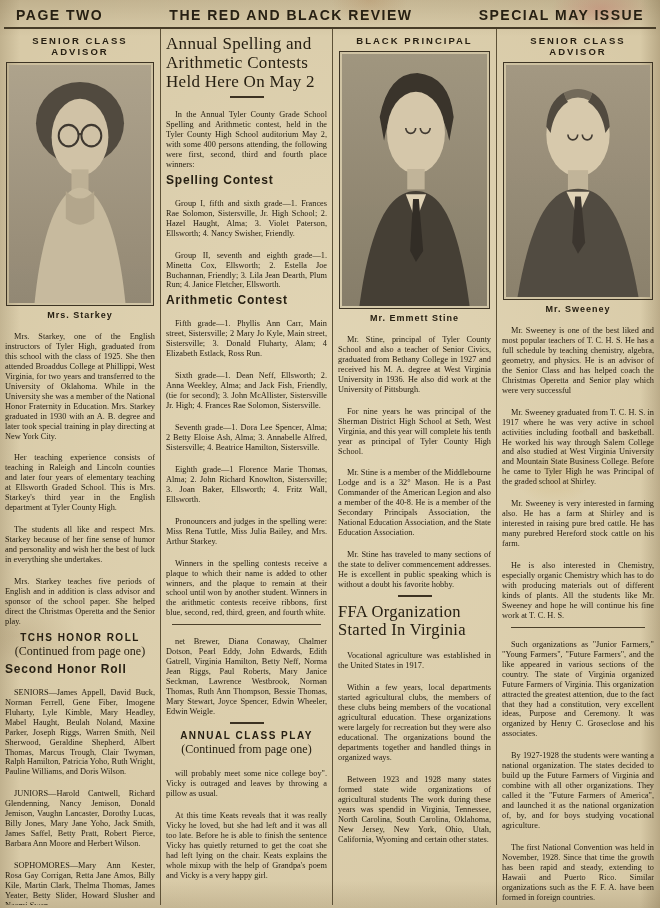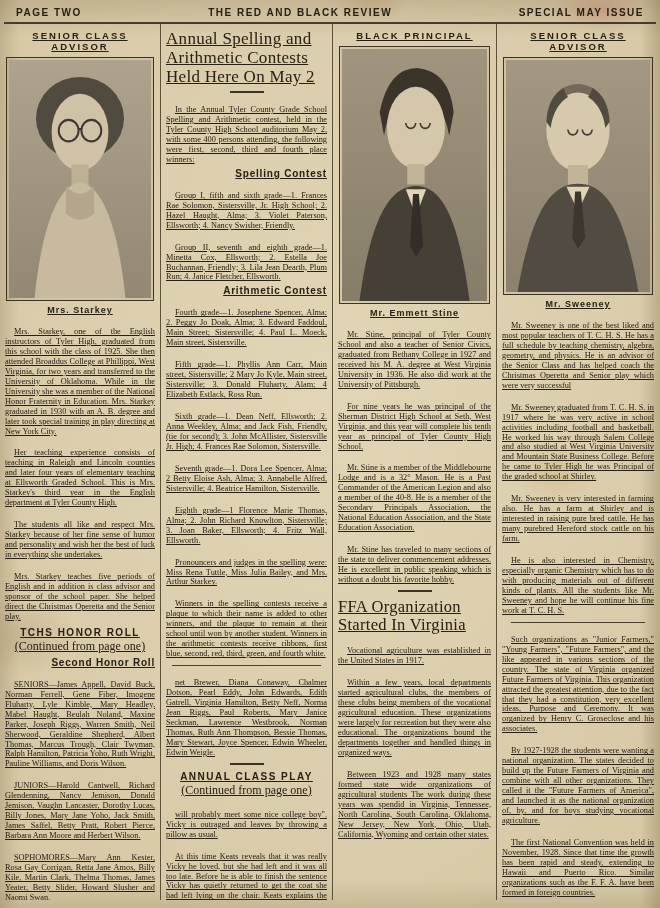--- a/index.html
+++ b/index.html
@@ -16,26 +16,26 @@
       radial-gradient(ellipse 500px 700px at 50% 45%, rgba(255,248,225,.25), rgba(255,248,225,0) 80%),
       linear-gradient(90deg, rgba(110,90,55,.22) 0%, rgba(110,90,55,0) 3%, rgba(110,90,55,0) 97%, rgba(110,90,55,.3) 100%),
       linear-gradient(0deg, rgba(110,90,55,.18) 0%, rgba(110,90,55,0) 3%, rgba(110,90,55,0) 96%, rgba(110,90,55,.22) 100%);
     color:#272013;
     font-family:"Liberation Serif","DejaVu Serif",serif;
   }
   .masthead{
     display:flex;justify-content:space-between;align-items:flex-end;
     padding:7px 12px 4px 12px;
     font-family:"Liberation Sans","DejaVu Sans",sans-serif;
-    font-weight:bold;font-size:10px;letter-spacing:1.5px;
+    font-weight:bold;font-size:14px;letter-spacing:1.5px;
     border-bottom:2px solid #473c28;
     margin:0 4px;
   }
   .columns{display:flex;height:876px;}
-  .col{overflow:hidden;padding:3px 5px 0 5px;box-sizing:border-box;text-decoration:underline;}
+  .col{overflow:hidden;padding:3px 5px 0 5px;box-sizing:border-box;}
   .col1{width:161px;border-right:1px solid #5d5137;}
   .col2{width:172px;border-right:1px solid #5d5137;}
   .col3{width:164px;border-right:1px solid #5d5137;}
   .col4{width:162px;}
   .kicker{
     margin:3px 0 5px 0;text-align:center;
     font-family:"Liberation Sans","DejaVu Sans",sans-serif;
     font-size:9.5px;font-weight:bold;letter-spacing:2px;
   }
   .photo{
@@ -54,23 +54,23 @@
   }
   .headline{
     margin:2px 0 2px 0;font-weight:normal;
     font-size:17px;line-height:1.12;letter-spacing:.3px;
   }
   .headline2{
     margin:4px 0 2px 0;font-weight:normal;
     font-size:16.5px;line-height:1.1;letter-spacing:.3px;
   }
   .subhead{
-    margin:3px 0 2px 0;text-align:right;
-    font-family:"Liberation Sans","DejaVu Sans",sans-serif;
-    font-size:10px;font-weight:bold;letter-spacing:.8px;
+    margin:3px 0 2px 0;text-align:left;
+    font-family:"Liberation Sans","DejaVu Sans",sans-serif;
+    font-size:12px;font-weight:bold;letter-spacing:.8px;
   }
   .article-head{
     margin:5px 0 1px 0;text-align:center;
     font-family:"Liberation Sans","DejaVu Sans",sans-serif;
     font-size:10px;font-weight:bold;letter-spacing:1.5px;
   }
   .continued{font-size:12px;text-align:center;margin:0 0 3px 0;}
   .rule-center{width:34px;border-top:2px solid #3c3222;margin:5px auto 6px auto;}
   .rule-full{border-top:1px solid #4a3f2a;margin:6px 6px 6px 6px;}
   .rule-long{width:88%;border-top:1px solid #4a3f2a;margin:6px auto;}
@@ -133,21 +133,20 @@
       <div>
           <p class="para">In the Annual Tyler County Grade School Spelling and Arithmetic contest, held in the Tyler County High School auditorium May 2, with some 400 persons attending, the following were first, second, third and fourth place winners:</p>
         </div>
       <h5 class="subhead">Spelling Contest</h5>
       <div>
           <p class="para">Group I, fifth and sixth grade—1. Frances Rae Solomon, Sistersville, Jr. High School; 2. Hazel Haught, Alma; 3. Violet Paterson, Ellsworth; 4. Nancy Swisher, Friendly.</p>
           <p class="para">Group II, seventh and eighth grade—1. Minetta Cox, Ellsworth; 2. Estella Joe Buchannan, Friendly; 3. Lila Jean Dearth, Plum Run; 4. Janice Fletcher, Ellsworth.</p>
         </div>
       <h5 class="subhead">Arithmetic Contest</h5>
       <div>
-          <p class="para">Fourth grade—1. Josephene Spencer, Alma; 2. Peggy Jo Doak, Alma; 3. Edward Faddoul, Main Street; Sistersville; 4. Paul L. Moeck, Main street, Sistersville.</p>
           <p class="para">Fifth grade—1. Phyllis Ann Carr, Main street, Sistersville; 2 Mary Jo Kyle, Main street, Sistersville; 3. Donald Fluharty, Alam; 4 Elizabeth Estlack, Ross Run.</p>
           <p class="para">Sixth grade—1. Dean Neff, Ellsworth; 2. Anna Weekley, Alma; and Jack Fish, Friendly, (tie for second); 3. John McAllister, Sistersville Jr. High; 4. Frances Rae Solomon, Sistersville.</p>
           <p class="para">Seventh grade—1. Dora Lee Spencer, Alma; 2 Betty Eloise Ash, Alma; 3. Annabelle Alfred, Sistersville; 4. Beatrice Hamilton, Sistersville.</p>
           <p class="para">Eighth grade—1 Florence Marie Thomas, Alma; 2. John Richard Knowlton, Sistersville; 3. Joan Baker, Ellsworth; 4. Fritz Wall, Ellsworth.</p>
           <p class="para">Pronouncers and judges in the spelling were: Miss Rena Tuttle, Miss Julia Bailey, and Mrs. Arthur Starkey.</p>
           <p class="para">Winners in the spelling contests receive a plaque to which their name is added to other winners, and the plaque to remain at their school until won by another student. Winners in the arithmetic contests receive ribbons, first blue, second, red, third, green, and fourth white.</p>
         </div>
       <div class="rule-full"></div>
       <div>
           <p class="para">net Brewer, Diana Conaway, Chalmer Dotson, Pearl Eddy, John Edwards, Edith Gatrell, Virginia Hamilton, Betty Neff, Norma Jean Riggs, Paul Roberts, Mary Janice Seckman, Lawrence Westbrook, Norman Thomas, Ruth Ann Thompson, Bessie Thomas, Mary Stewart, Joyce Spencer, Edwin Wheeler, Edwin Weigle.</p>

